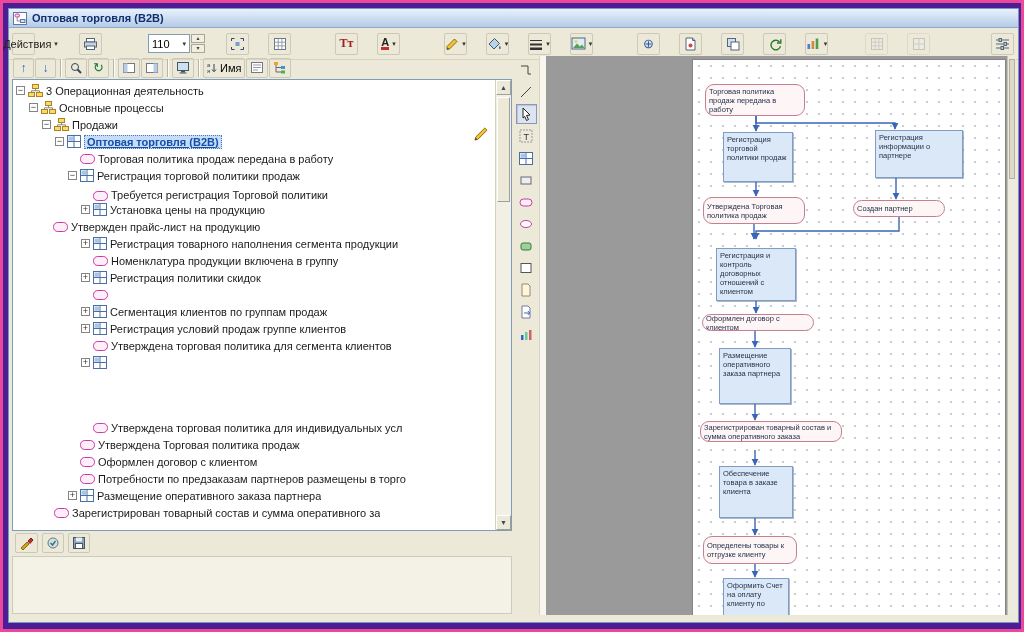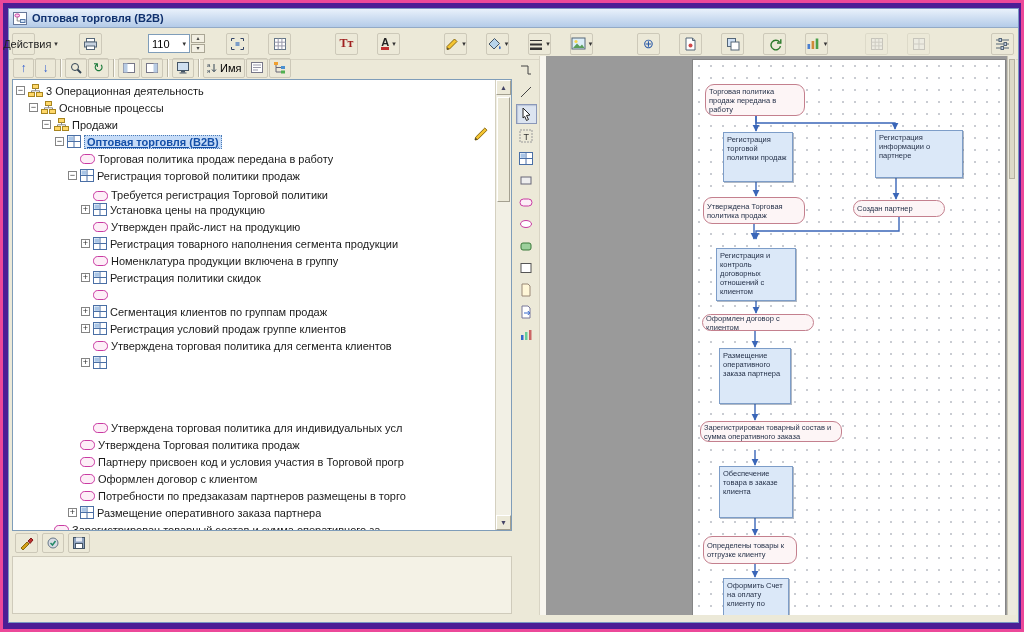--- a/index.html
+++ b/index.html
@@ -427,21 +427,21 @@
                 <span class="expander">+</span>
                 <span class="ticon">
                   <svg width="14" height="13" viewBox="0 0 14 13">
                     <rect x="0.5" y="0.5" width="13" height="12" fill="#fff" stroke="#4a6fa5"></rect>
                     <path d="M7,0.5 V12.5 M0.5,6.5 H13.5" stroke="#4a6fa5" fill="none"></path>
                     <rect x="1.5" y="1.5" width="4.8" height="4.3" fill="#a9c5e6"></rect>
                   </svg>
                 </span>
                 <span class="tlabel">Установка цены на продукцию</span>
               </div>
-              <div class="tree-row" style="padding-left: 68px;">
+              <div class="tree-row" style=" margin-left: 28px;">
                 <span class="expander blank"></span>
                 <span class="ticon">
                   <svg width="15" height="10" viewBox="0 0 15 10">
                     <rect x="0.5" y="0.5" width="14" height="9" rx="4.2" fill="#fdeef7" stroke="#c93aa2"></rect>
                   </svg>
                 </span>
                 <span class="tlabel">Утвержден прайс-лист на продукцию</span>
               </div>
               <div class="tree-row" style="padding-left: 68px;">
                 <span class="expander">+</span>
@@ -533,29 +533,20 @@
                 <span class="tlabel">Утверждена торговая политика для индивидуальных усл</span>
               </div>
               <div class="tree-row" style="padding-left: 55px;">
                 <span class="expander blank"></span>
                 <span class="ticon">
                   <svg width="15" height="10" viewBox="0 0 15 10">
                     <rect x="0.5" y="0.5" width="14" height="9" rx="4.2" fill="#fdeef7" stroke="#c93aa2"></rect>
                   </svg>
                 </span>
                 <span class="tlabel">Утверждена Торговая политика продаж</span>
-              </div>
-              <div class="tree-row" style="padding-left: 55px;">
-                <span class="expander blank"></span>
-                <span class="ticon">
-                  <svg width="15" height="10" viewBox="0 0 15 10">
-                    <rect x="0.5" y="0.5" width="14" height="9" rx="4.2" fill="#fdeef7" stroke="#c93aa2"></rect>
-                  </svg>
-                </span>
-                <span class="tlabel">Партнеру присвоен код и условия участия в Торговой прогр</span>
               </div>
               <div class="tree-row" style="padding-left: 55px;">
                 <span class="expander blank"></span>
                 <span class="ticon">
                   <svg width="15" height="10" viewBox="0 0 15 10">
                     <rect x="0.5" y="0.5" width="14" height="9" rx="4.2" fill="#fdeef7" stroke="#c93aa2"></rect>
                   </svg>
                 </span>
                 <span class="tlabel">Оформлен договор с клиентом</span>
               </div>

